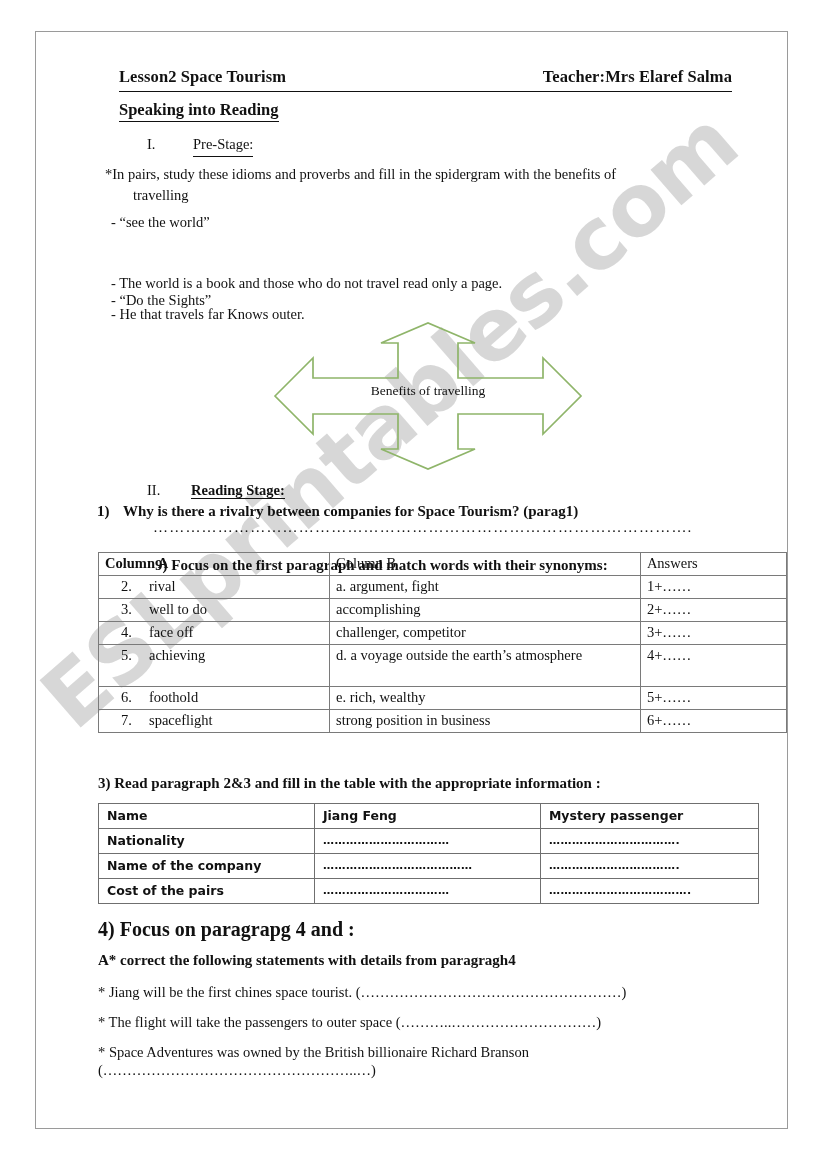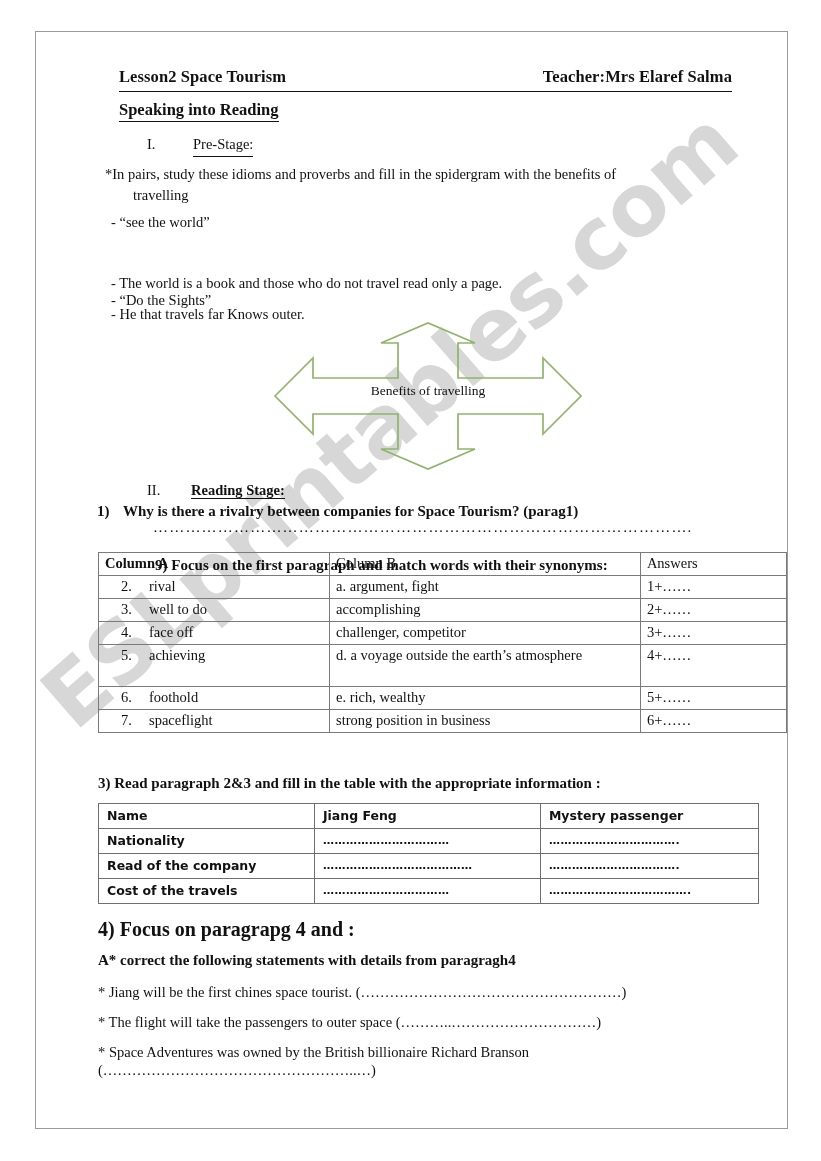--- a/index.html
+++ b/index.html
@@ -378,26 +378,26 @@
         <td class="k hd">Name</td>
         <td class="v1 hd">Jiang Feng</td>
         <td class="v2 hd">Mystery passenger</td>
       </tr>
       <tr>
         <td class="k">Nationality</td>
         <td class="v1 dots">……………………………</td>
         <td class="v2 dots">…………………………….</td>
       </tr>
       <tr>
-        <td class="k">Read of the company</td>
+        <td class="k">Name of the company</td>
         <td class="v1 dots">…………………………………</td>
         <td class="v2 dots">…………………………….</td>
       </tr>
       <tr>
-        <td class="k">Cost of the travels</td>
+        <td class="k">Cost of the pairs</td>
         <td class="v1 dots">……………………………</td>
         <td class="v2 dots">……………………………….</td>
       </tr>
     </tbody>
   </table>
 
   <div class="tline" id="q4">4) Focus on paragrapg 4 and :</div>
   <div class="tline" id="q4a">A* correct  the following statements with details from paragragh4</div>
   <div class="tline stmt" id="stmt-0">* Jiang will be the first chines space tourist. (………………………………………………)</div>
   <div class="tline stmt" id="stmt-1">* The flight will take the passengers to outer space (………..…………………………)</div>

